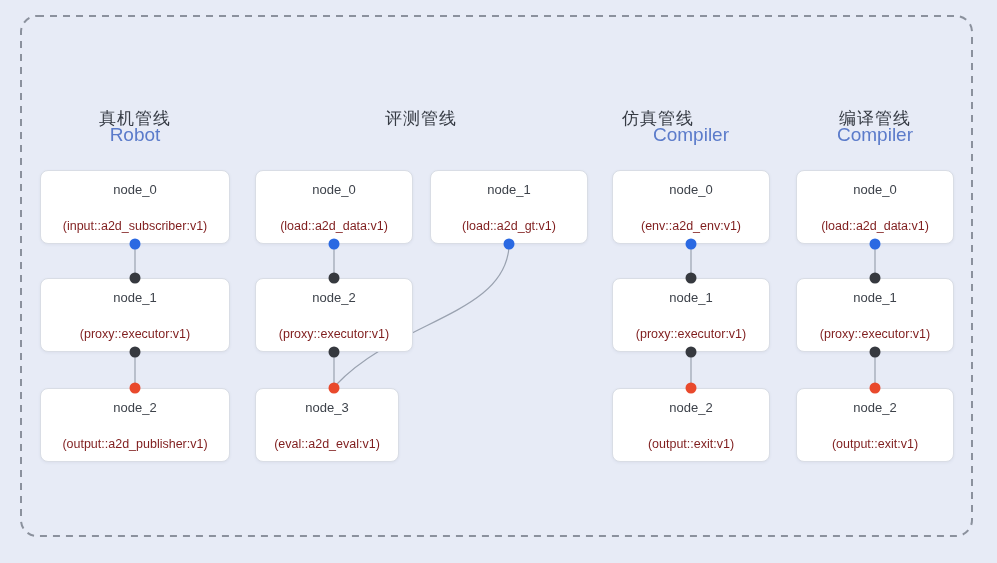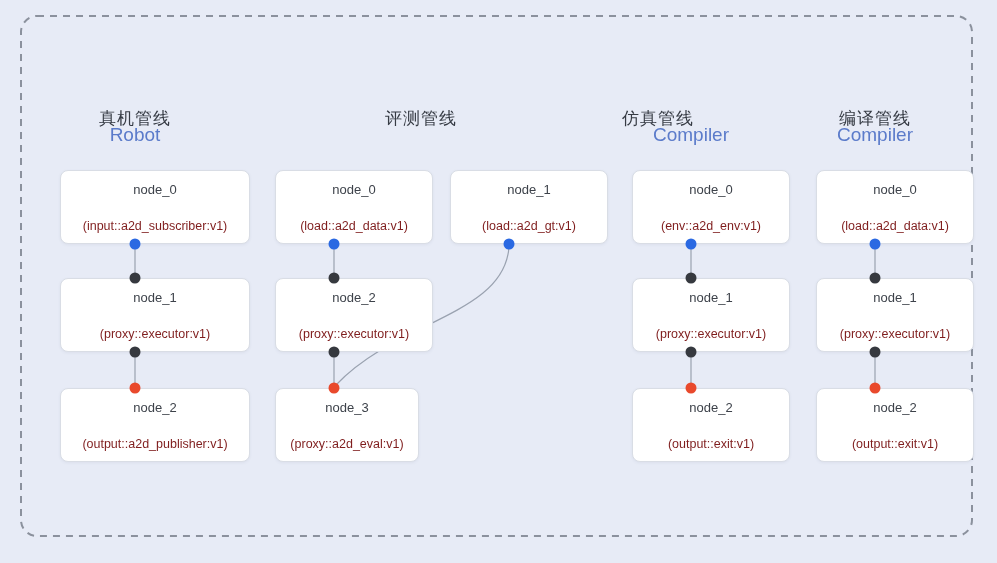--- a/index.html
+++ b/index.html
@@ -24,21 +24,21 @@
     text-align:center; font-size:19px; color:#5b7bca; z-index:2;
   }
   .node-box {
     position:absolute; height:74px; box-sizing:border-box;
     background:#ffffff;
     border:1px solid #d9dde5;
     border-radius:8px;
     box-shadow:0 1px 3px rgba(70,80,110,0.07);
     display:flex; flex-direction:column;
     align-items:center; justify-content:center;
-    gap:22px; z-index:2;margin-left:20px;
+    gap:22px; z-index:2;
   }
   .node-name { font-size:13px; color:#3d424a; }
   .node-type { font-size:12.5px; color:#7f1d1d; }
   .dot {
     position:absolute; width:11px; height:11px; border-radius:50%;
     transform:translate(-50%,-50%); z-index:3;
   }
   .dot-blue  { background:#2a69e2; }
   .dot-black { background:#36393f; }
   .dot-red   { background:#e9492c; }
@@ -93,21 +93,21 @@
   <div class="node-box" style="left:430px; top:170px; width:158px">
     <span class="node-name">node_1</span>
     <span class="node-type">(load::a2d_gt:v1)</span>
   </div>
   <div class="node-box" style="left:255px; top:278px; width:158px">
     <span class="node-name">node_2</span>
     <span class="node-type">(proxy::executor:v1)</span>
   </div>
   <div class="node-box" style="left:255px; top:388px; width:144px">
     <span class="node-name">node_3</span>
-    <span class="node-type">(proxy::a2d_eval:v1)</span>
+    <span class="node-type">(eval::a2d_eval:v1)</span>
   </div>
 
   <div class="node-box" style="left:612px; top:170px; width:158px">
     <span class="node-name">node_0</span>
     <span class="node-type">(env::a2d_env:v1)</span>
   </div>
   <div class="node-box" style="left:612px; top:278px; width:158px">
     <span class="node-name">node_1</span>
     <span class="node-type">(proxy::executor:v1)</span>
   </div>

